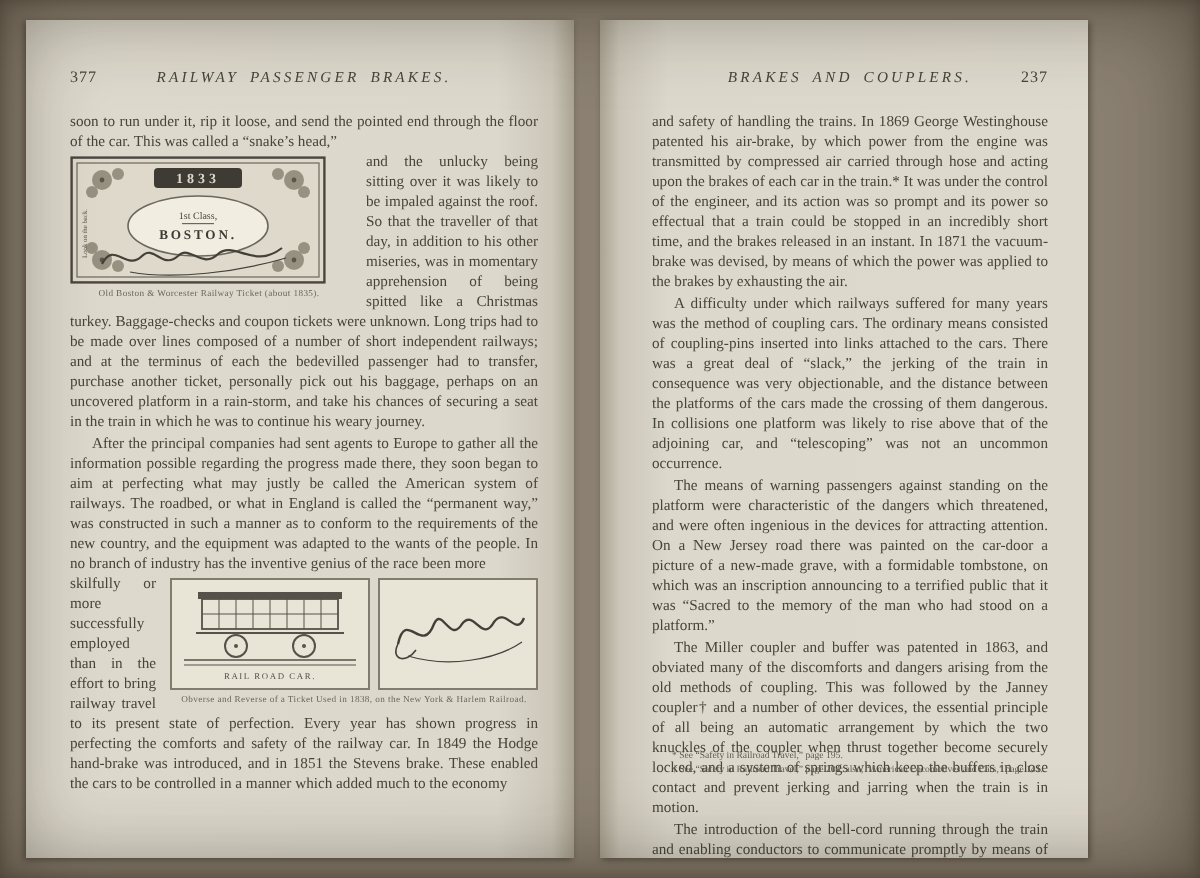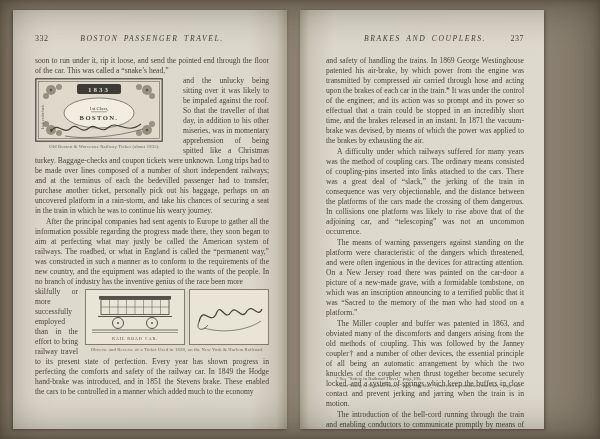--- a/index.html
+++ b/index.html
@@ -71,22 +71,22 @@
   .footnotes div { margin:0; }
 </style>
 </head>
 <body>
 
 <div class="scene">
 
   <div class="page left">
     <div class="inner">
       <div class="running-head">
-        <span class="folio">332</span>
-        <span class="head-title">BOSTON PASSENGER TRAVEL.</span>
+        <span class="folio">377</span>
+        <span class="head-title">RAILWAY PASSENGER BRAKES.</span>
         <span class="spacer"></span>
       </div>
 
       <div class="body-text">
         <p>soon to run under it, rip it loose, and send the pointed end through the floor of the car.  This was called a “snake’s head,”</p>
 
         <div class="fig-ticket">
           <svg viewBox="0 0 128 64">
             <rect x="0.8" y="0.8" width="126.4" height="62.4" fill="#ded9ca" stroke="#4a463f" stroke-width="1.2"></rect>
             <rect x="3.5" y="3.5" width="121" height="57" fill="none" stroke="#6b675c" stroke-width="0.6"></rect>

